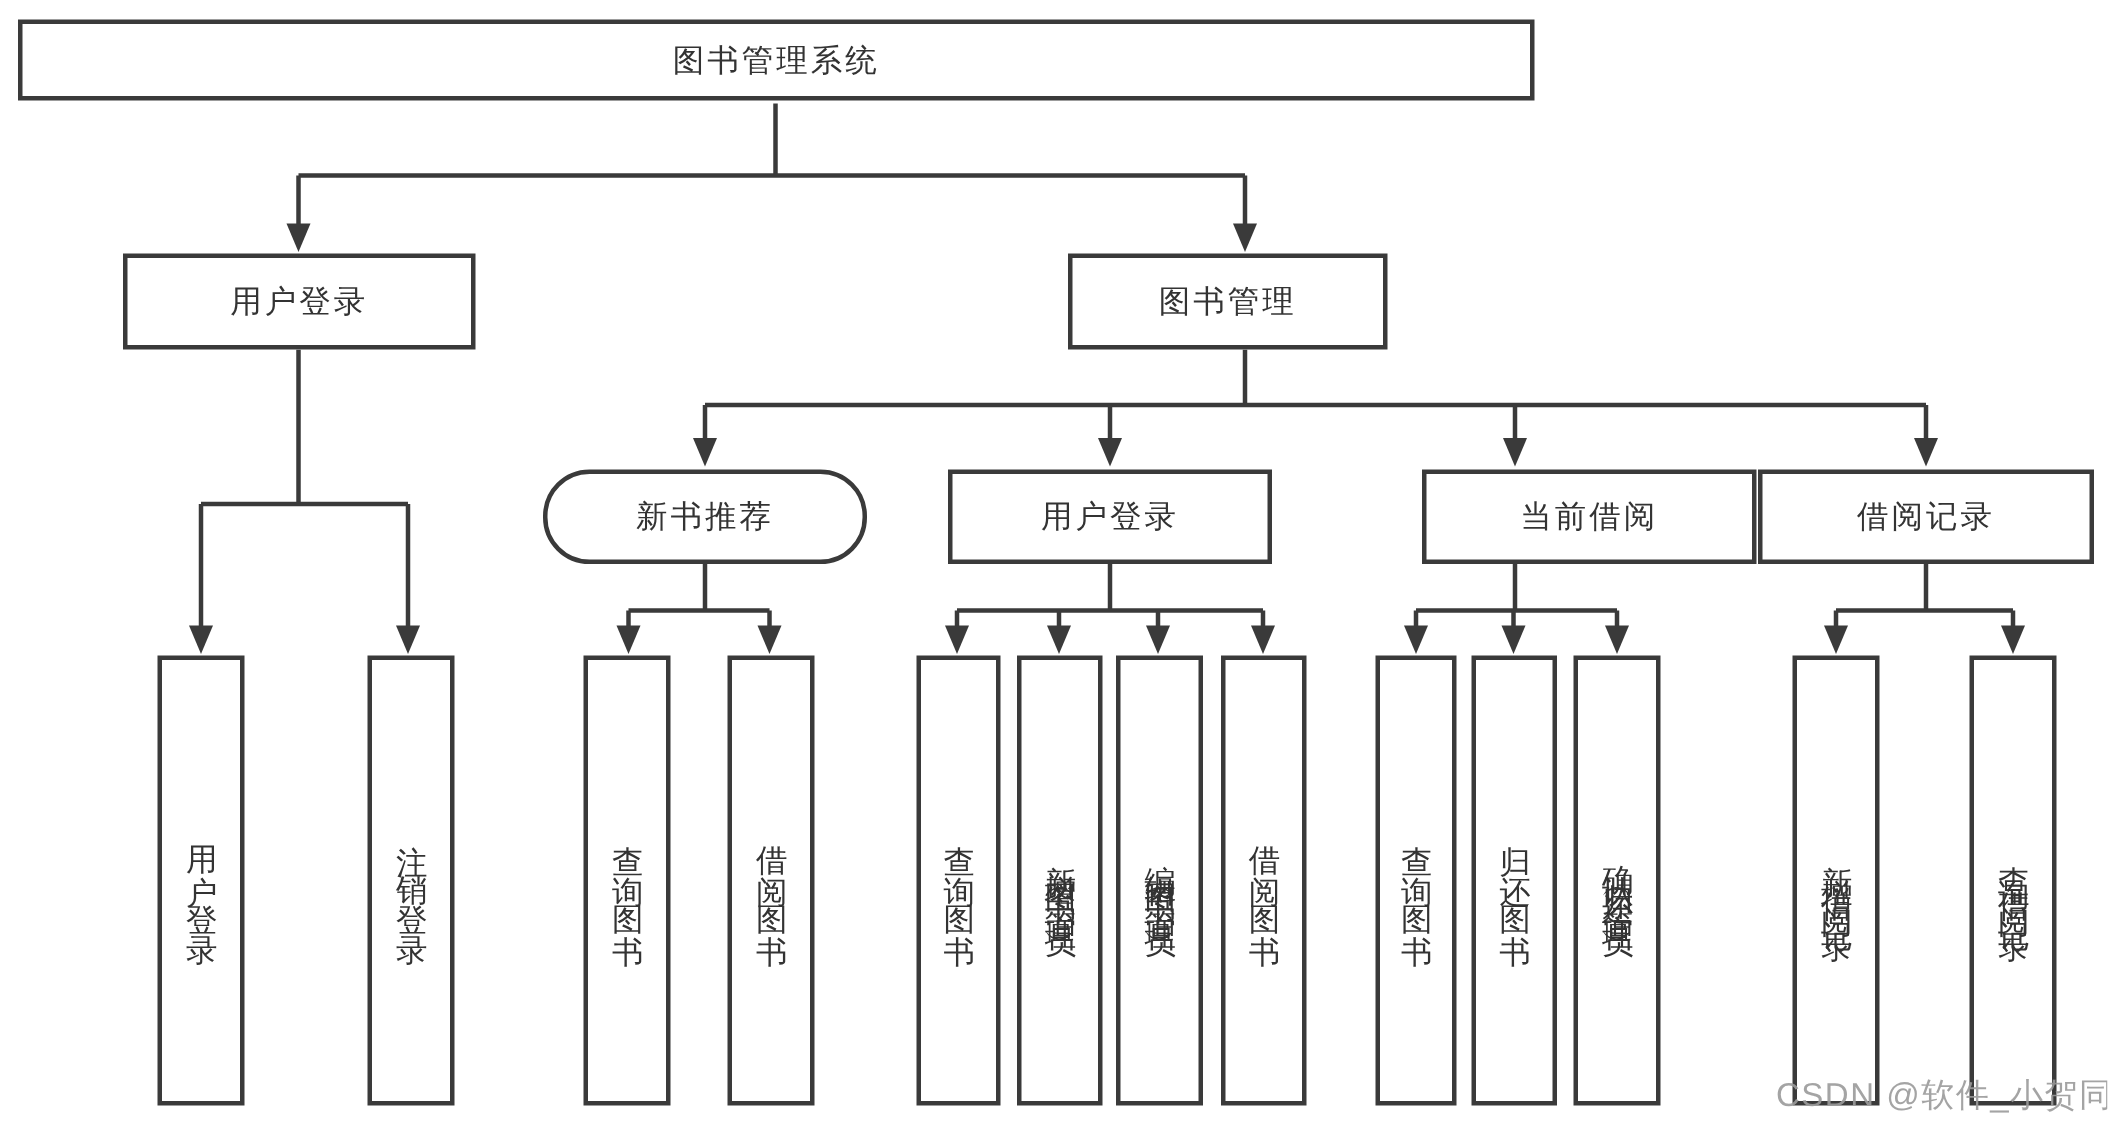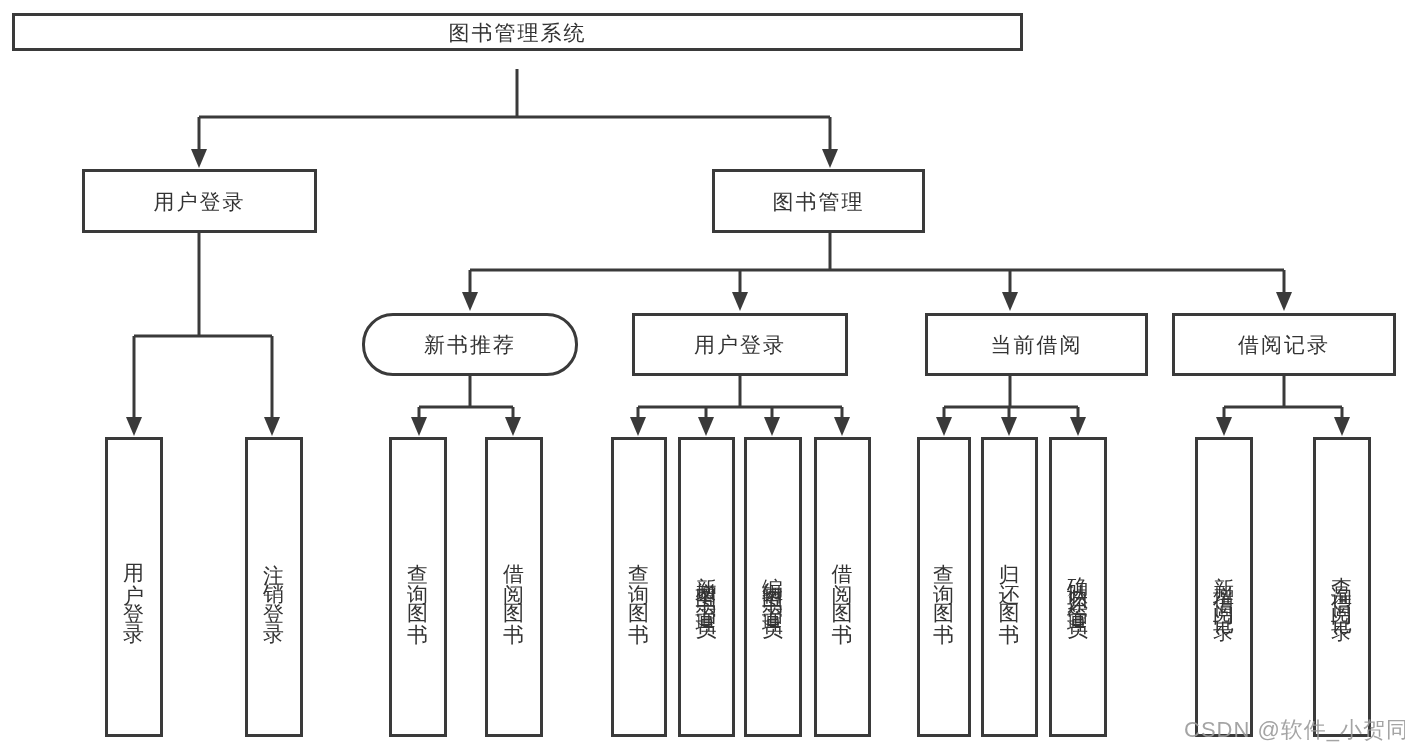--- a/index.html
+++ b/index.html
@@ -35,26 +35,26 @@
   .v-box {
     writing-mode: vertical-rl;
     text-orientation: mixed;
     font-size: 21px;
     line-height: 1;
   }
   .sp-lg { letter-spacing: 20px; padding-bottom: 0; }
   .sp-md { letter-spacing: 9px; }
   .sp-sm { letter-spacing: 6px; }
   
-  .n-root            { left: 12px;  top: 13px;  width: 1011px; height: 38px; }
+  .n-root            { left: 12px;  top: 13px;  width: 1011px; height: 54px; }
   .n-user-login      { left: 82px;  top: 169px; width: 235px;  height: 64px; }
   .n-book-mgmt       { left: 712px; top: 169px; width: 213px;  height: 64px; }
   .n-new-book        { left: 362px; top: 313px; width: 216px;  height: 63px; border-radius: 31px; }
   .n-book-borrow     { left: 632px; top: 313px; width: 216px;  height: 63px; }
-  .n-current-borrow  { left: 925px; top: 313px; width: 223px;  height: 63px; }
+  .n-current-borrow  { left: 948px; top: 313px; width: 223px;  height: 63px; }
   .n-borrow-records  { left: 1172px;top: 313px; width: 224px;  height: 63px; text-align: right; }
   .leaf { top: 437px; height: 300px; }
   .n-l-user-login    { left: 105px;  width: 58px; }
   .n-l-logout        { left: 245px;  width: 58px; }
   .n-l-query1        { left: 389px;  width: 58px; }
   .n-l-borrow1       { left: 485px;  width: 58px; }
   .n-l-query2        { left: 611px;  width: 56px; }
   .n-l-add-book      { left: 678px;  width: 57px; }
   .n-l-edit-book     { left: 744px;  width: 58px; }
   .n-l-borrow2       { left: 814px;  width: 57px; }

